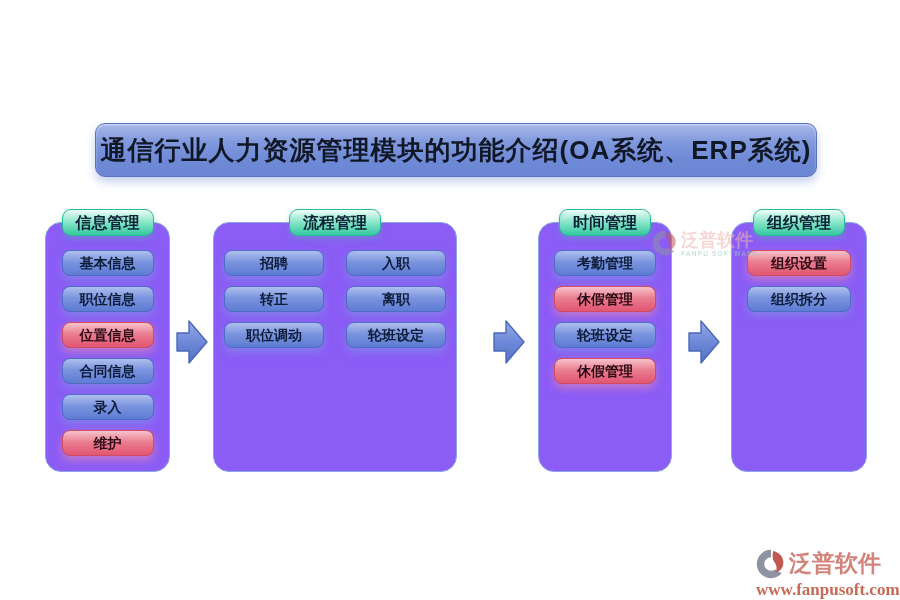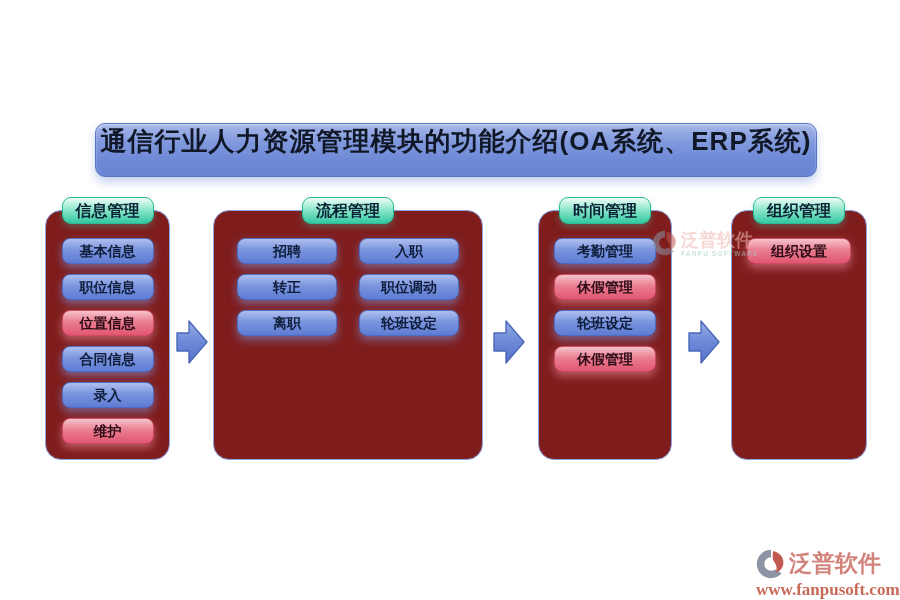--- a/index.html
+++ b/index.html
@@ -11,33 +11,33 @@
   .stage{position:absolute;left:0;top:0;width:900px;height:600px;}
 
   
   .banner{
     position:absolute;left:95px;top:123px;width:722px;height:54px;
     box-sizing:border-box;border-radius:10px;
     background:linear-gradient(180deg,#a8b8ea 0%,#8099dd 35%,#6e89d6 70%,#6ондa 100%);
     background:linear-gradient(180deg,#a8b8ea 0%,#8099dd 35%,#6e89d6 70%,#6a85d2 100%);
     border:1px solid #5873c2;
     box-shadow:0 5px 10px rgba(128,152,220,.45), inset 0 1px 2px rgba(255,255,255,.55);
-    display:flex;justify-content:center;
+    display:flex;align-items:center;justify-content:center;
   }
   .banner span{
     font-size:26px;font-weight:bold;color:#101726;letter-spacing:1px;white-space:nowrap;
   }
 
   
   .panel{
-    position:absolute;top:210px;height:250px;box-sizing:border-box;
-    background:#7f1d1d;border:1.6px solid #8ba5e4;border-radius:16px;padding-left:16px;
+    position:absolute;top:222px;height:250px;box-sizing:border-box;
+    background:#8b5cf6;border:1.6px solid #8ba5e4;border-radius:16px;padding-left:16px;
   }
   #panel-1{left:45px;width:125px;}
-  #panel-2{left:213px;width:270px;}
+  #panel-2{left:213px;width:244px;}
   #panel-3{left:538px;width:134px;}
   #panel-4{left:731px;width:136px;}
 
   .panel-header{
     position:absolute;top:-14px;left:50%;transform:translateX(-50%);
     height:27px;line-height:25px;padding:0 13px;white-space:nowrap;
     box-sizing:border-box;border-radius:9px;
     background:linear-gradient(180deg,#effdf8 0%,#8fe7cc 45%,#34c9a1 100%);
     border:1px solid #2cbb95;
     box-shadow:0 3px 6px rgba(70,190,160,.35);
@@ -135,22 +135,22 @@
   <svg class="arrow" id="arrow-1" viewBox="0 0 34 48">
     <path d="M2 15 H14 V3 L32 24 L14 45 V33 H2 Z" fill="url(#agrad)" stroke="#4b68b8" stroke-width="1.4" stroke-linejoin="round"></path>
   </svg>
 
   <section class="panel" id="panel-2">
     <div class="panel-header">流程管理</div>
     <div class="items-grid">
       <div class="pill pill-blue">招聘</div>
       <div class="pill pill-blue">入职</div>
       <div class="pill pill-blue">转正</div>
+      <div class="pill pill-blue">离职</div>
       <div class="pill pill-blue">职位调动</div>
-      <div class="pill pill-blue">离职</div>
       <div class="pill pill-blue">轮班设定</div>
     </div>
   </section>
 
   <svg class="arrow" id="arrow-2" viewBox="0 0 34 48">
     <path d="M2 15 H14 V3 L32 24 L14 45 V33 H2 Z" fill="url(#agrad)" stroke="#4b68b8" stroke-width="1.4" stroke-linejoin="round"></path>
   </svg>
 
   <section class="panel" id="panel-3">
     <div class="panel-header">时间管理</div>
@@ -163,20 +163,21 @@
   </section>
 
   <svg class="arrow" id="arrow-3" viewBox="0 0 34 48">
     <path d="M2 15 H14 V3 L32 24 L14 45 V33 H2 Z" fill="url(#agrad)" stroke="#4b68b8" stroke-width="1.4" stroke-linejoin="round"></path>
   </svg>
 
   <section class="panel" id="panel-4">
     <div class="panel-header">组织管理</div>
     <div class="items">
       <div class="pill pill-red">组织设置</div>
+      <div class="pill pill-blue">组织拆分</div>
     </div>
   </section>
 
   <div class="wm-center">
     <svg class="wm-icon">
         <use href="#fanpu-logo"></use>
       </svg>
     <div>
       <div class="wm-name">泛普软件</div>
       <div class="wm-sub">FANPU SOFTWARE</div>

